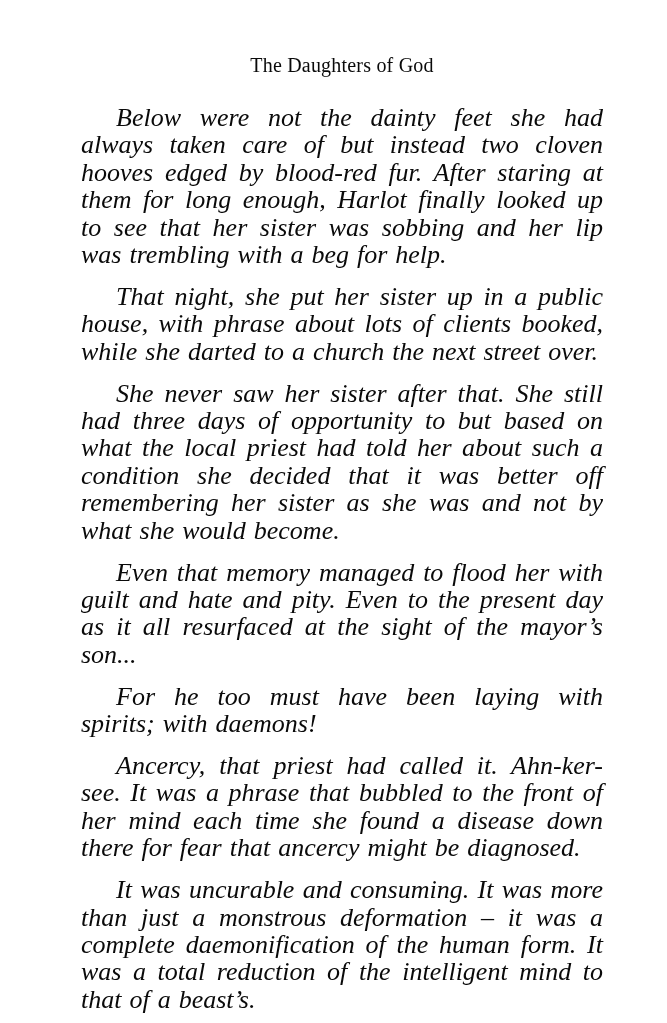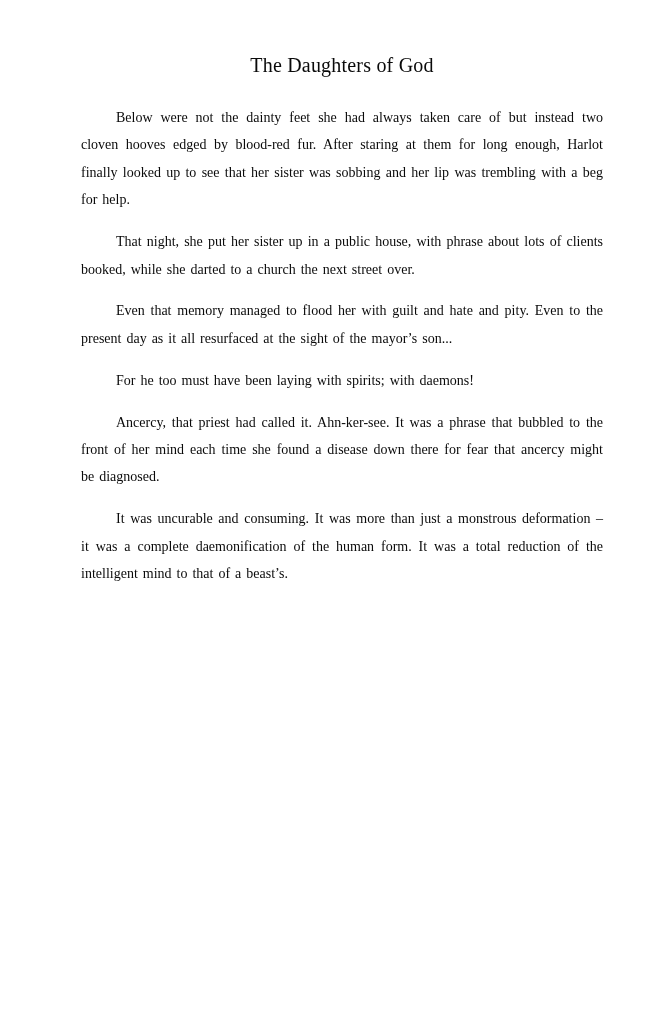--- a/index.html
+++ b/index.html
@@ -26,25 +26,26 @@
   .chapter-title {
     margin: 52px 0 26px 0;
     font-size: 20px;
     font-weight: normal;
     line-height: 26px;
     text-align: center;
     letter-spacing: 0.2px;
   }
   .body-text p {
     margin: 0 0 14.5px 0;
-    font-size: 14px;
+    font-size: 26px;
     line-height: 27.4px;
     text-align: justify;
     text-indent: 35px;
     word-spacing: 1.5px;
+    font-style: italic;
   }
   .page-number {
     position: absolute;
     left: 48px;
     top: 956px;
     width: 522px;
     text-align: center;
     font-size: 20px;
     line-height: 26px;
   }
@@ -52,20 +53,21 @@
 </head>
 <body>
 
 <div class="page">
   <div class="content">
     <h1 class="chapter-title">The Daughters of God</h1>
 
     <div class="body-text">
       <p>Below were not the dainty feet she had always taken care of but instead two cloven hooves edged by blood-red fur. After staring at them for long enough, Harlot finally looked up to see that her sister was sobbing and her lip was trembling with a beg for help.</p>
       <p>That night, she put her sister up in a public house, with phrase about lots of clients booked, while she darted to a church the next street over.</p>
+      <p>She never saw her sister after that. She still had three days of opportunity to but based on what the local priest had told her about such a condition she decided that it was better off remembering her sister as she was and not by what she would become.</p>
       <p>Even that memory managed to flood her with guilt and hate and pity. Even to the present day as it all resurfaced at the sight of the mayor’s son...</p>
       <p>For he too must have been laying with spirits; with daemons!</p>
       <p>Ancercy, that priest had called it. Ahn-ker-see. It was a phrase that bubbled to the front of her mind each time she found a disease down there for fear that ancercy might be diagnosed.</p>
       <p>It was uncurable and consuming. It was more than just a monstrous deformation – it was a complete daemonification of the human form. It was a total reduction of the intelligent mind to that of a beast’s.</p>
     </div>
   </div>
 
 </div>
 
 </body></html>

